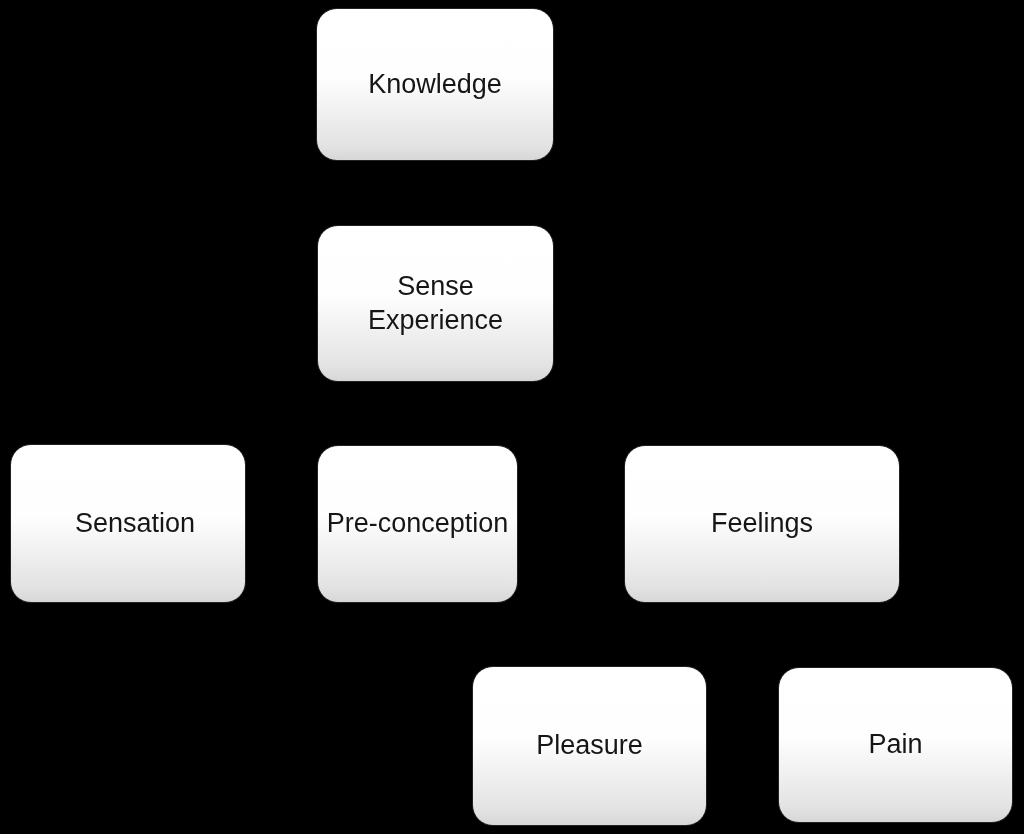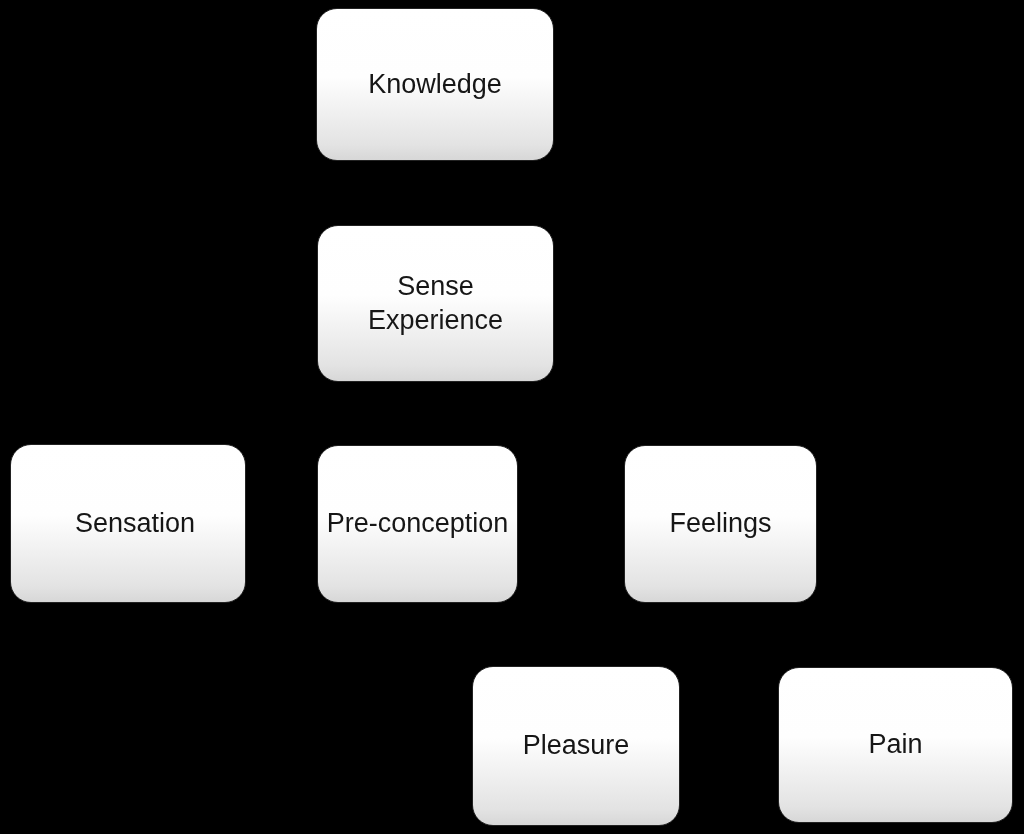--- a/index.html
+++ b/index.html
@@ -30,22 +30,22 @@
     color: #161616;
     font-size: 27px;
     line-height: 1.25;
     letter-spacing: 0px;
   }
   
   #node-knowledge       { left: 316px; top: 8px;   width: 238px; height: 153px; }
   #node-sense-experience{ left: 317px; top: 225px; width: 237px; height: 157px; }
   #node-sensation       { left: 10px;  top: 444px; width: 236px; height: 159px; padding-left: 14px; }
   #node-pre-conception  { left: 317px; top: 445px; width: 201px; height: 158px; }
-  #node-feelings        { left: 624px; top: 445px; width: 193px; height: 158px; }
-  #node-pleasure        { left: 472px; top: 666px; width: 208px; height: 160px; }
+  #node-feelings        { left: 624px; top: 445px; width: 276px; height: 158px; }
+  #node-pleasure        { left: 472px; top: 666px; width: 235px; height: 160px; }
   #node-pain            { left: 778px; top: 667px; width: 235px; height: 156px; text-align: right; }
   
   #node-sense-experience .node-label { max-width: 160px; }
 </style>
 </head>
 <body>
 
 <div class="canvas">
 
   <div class="node" id="node-knowledge">

